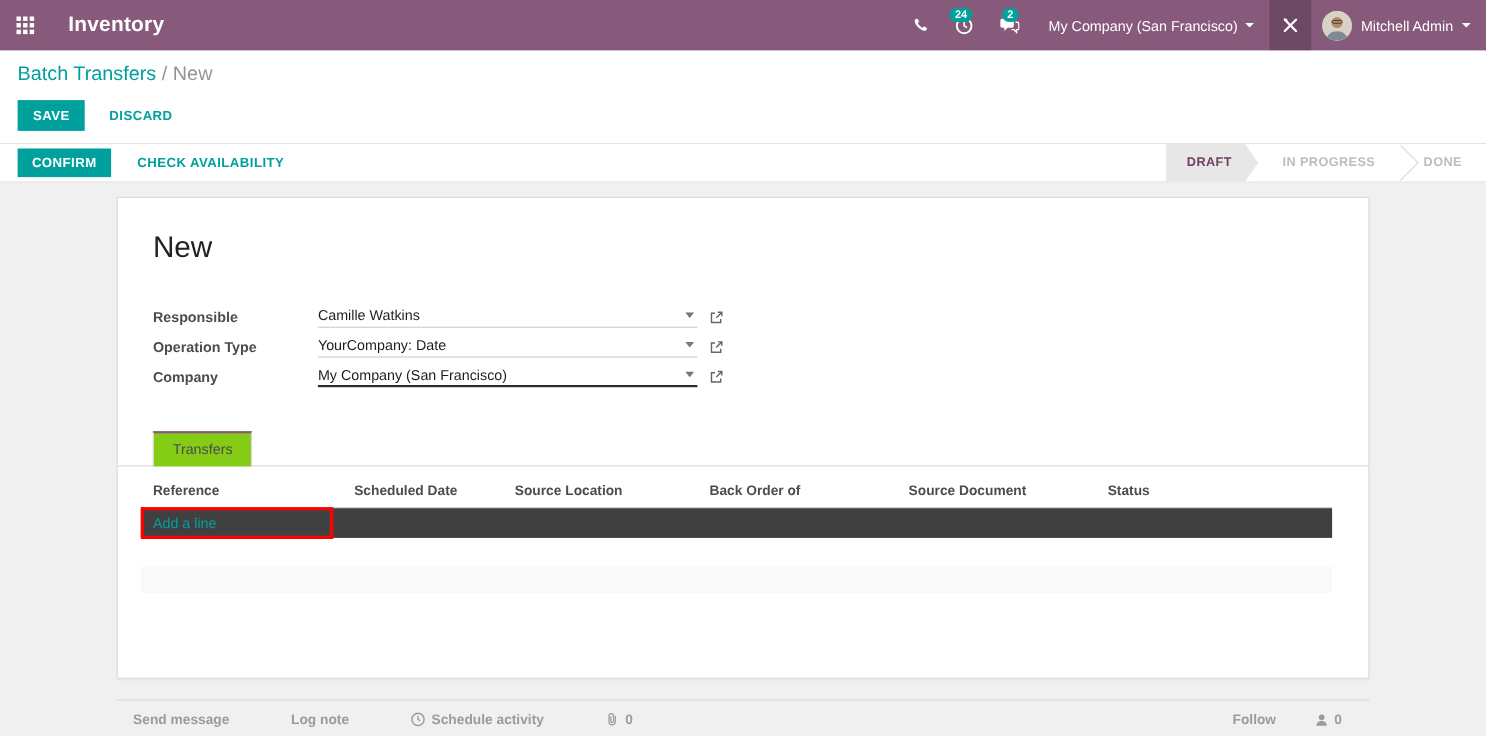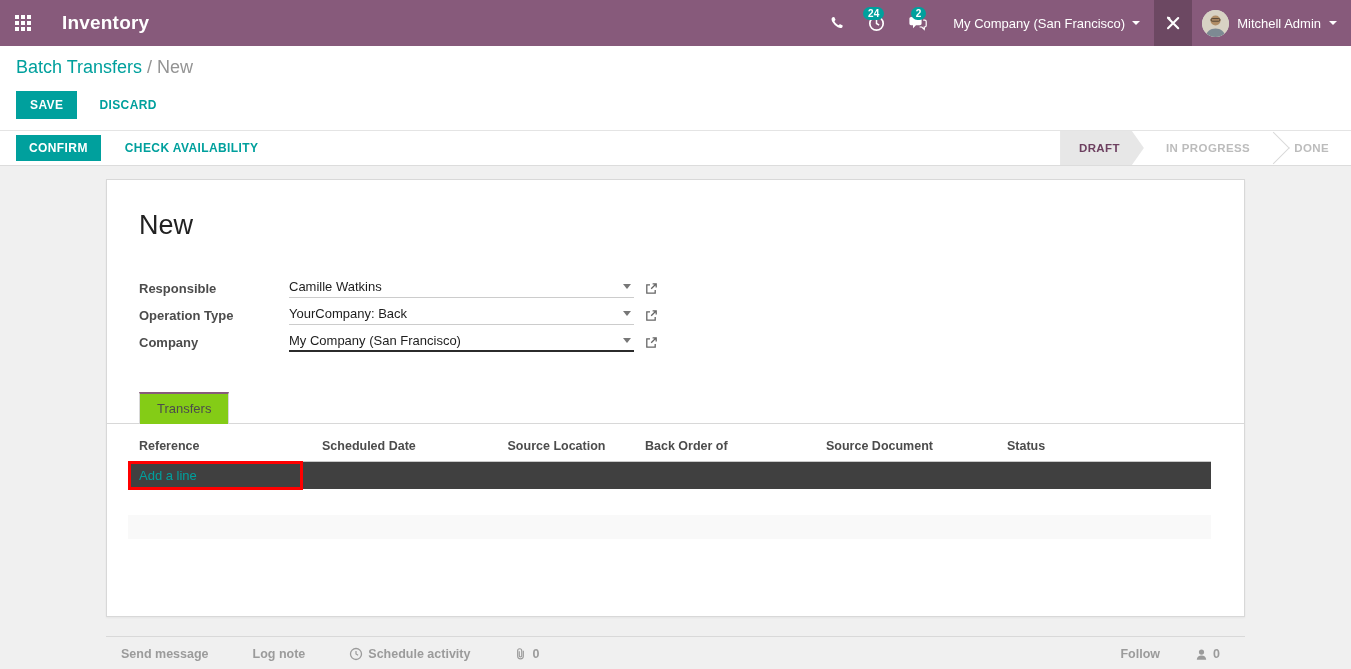--- a/index.html
+++ b/index.html
@@ -95,37 +95,37 @@
   .tab {
     border:1px solid #d8d8d8; border-bottom:none; border-top:2px solid #875A7B;
     background:#84cc16; padding:7px 17px 8px; font-size:13px; color:#4c4c4c;
     margin-bottom:-1px; cursor:pointer;
   }
   .table-wrap { margin:0 33px 0 21px; }
   .thead { display:flex; padding:15px 0 8px; border-bottom:1px solid #c9c9c9; }
   .th { font-size:12.5px; font-weight:bold; color:#4c4c4c; }
   .th:nth-child(1){ width:194px; padding-left:11px; }
   .th:nth-child(2){ width:146px; }
-  .th:nth-child(3){ width:177px;text-align:center; }
+  .th:nth-child(3){ width:177px; }
   .th:nth-child(4){ width:181px; }
   .th:nth-child(5){ width:181px; }
   .th:nth-child(6){ flex:1; }
   .row-addline { height:27px; background:#404040; position:relative; display:flex; align-items:center; }
   .add-line { font-size:13px; color:#00A09D; padding-left:11px; cursor:pointer; }
   .red-box { position:absolute; left:0; top:-1px; width:175px; height:29px; border:3px solid #ff0000; z-index:2; }
   .row-blank { height:26px; background:#fff; }
   .row-stripe { height:24px; background:#f9f9f9; }
   
   .chatter { width:1139px; margin:19px auto 0; border-top:1px solid #d9d9d9; padding-top:10px; }
   .chatter-row { display:flex; align-items:center; }
   .chat-btn {
     background:none; border:none; font-family:inherit; font-size:12.5px; font-weight:bold;
     color:#9b9b9b; cursor:pointer; display:flex; align-items:center; gap:5px;
   }
-  .chat-left { display:flex; align-items:center; gap:44px; padding-left:15px; }
+  .chat-left { display:flex; align-items:center; gap:56px; padding-left:15px; }
   .chat-right { margin-left:auto; display:flex; align-items:center; gap:35px; padding-right:25px; }
   svg { display:block; }
 </style>
 </head>
 <body>
 
 <header class="navbar">
   <div class="nav-left">
     <div class="apps-btn">
       <div class="grid-icon">
@@ -236,21 +236,21 @@
                 <path d="M6 2.8H2.8v8.4h8.4V8" fill="none" stroke="#666" stroke-width="1.3"></path>
                 <path d="M7.2 6.8 12 2M8.6 1.8H12.2V5.4" fill="none" stroke="#666" stroke-width="1.3"></path>
               </svg>
           </span>
         </div>
       </div>
       <div class="field-row">
         <div class="field-label">Operation Type</div>
         <div class="field-widget">
           <div class="field-value-box">
-            <span class="field-value">YourCompany: Back</span>
+            <span class="field-value">YourCompany: Date</span>
             <span class="caret-dark"></span>
           </div>
           <span class="ext-link">
             <svg width="14" height="14" viewBox="0 0 14 14">
                 <path d="M6 2.8H2.8v8.4h8.4V8" fill="none" stroke="#666" stroke-width="1.3"></path>
                 <path d="M7.2 6.8 12 2M8.6 1.8H12.2V5.4" fill="none" stroke="#666" stroke-width="1.3"></path>
               </svg>
           </span>
         </div>
       </div>

